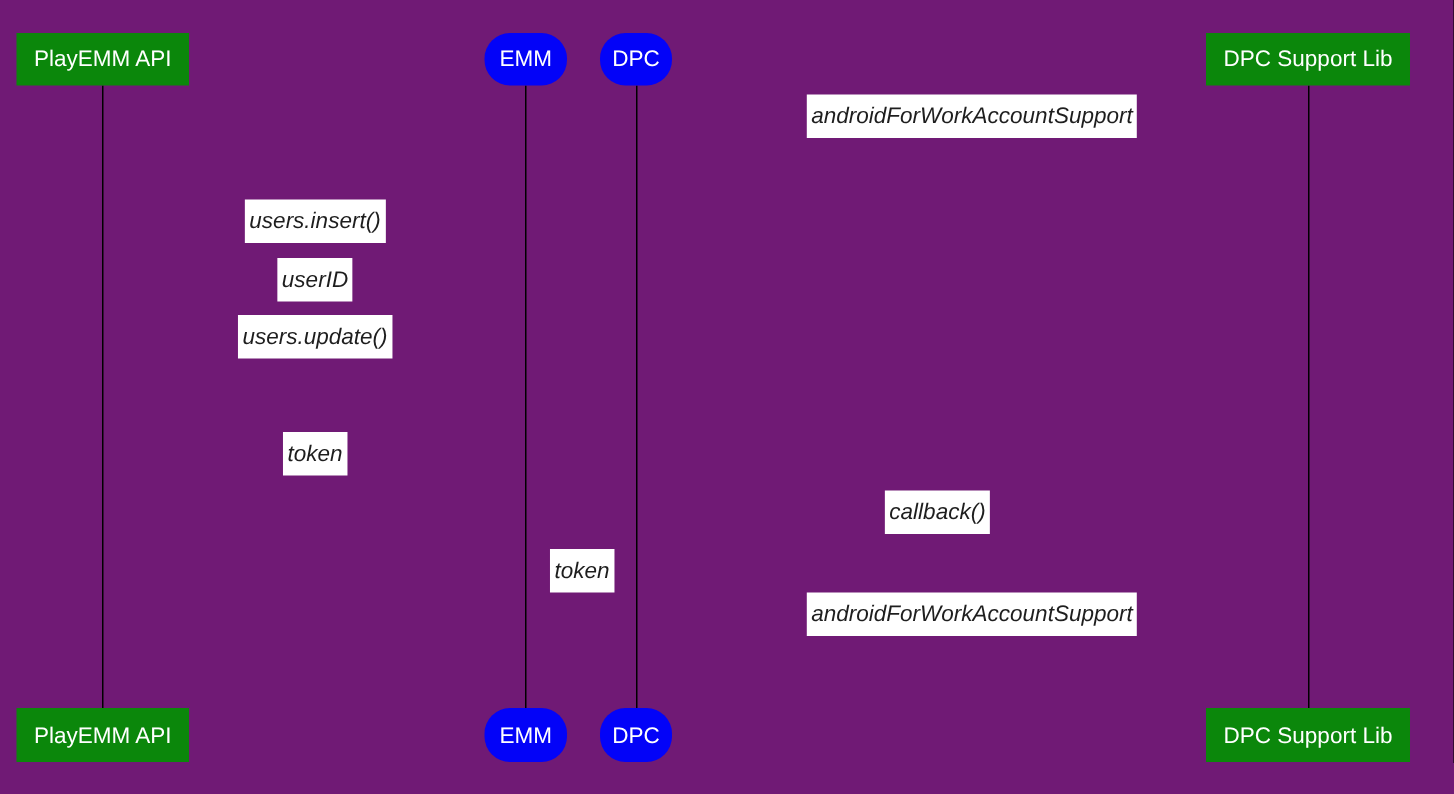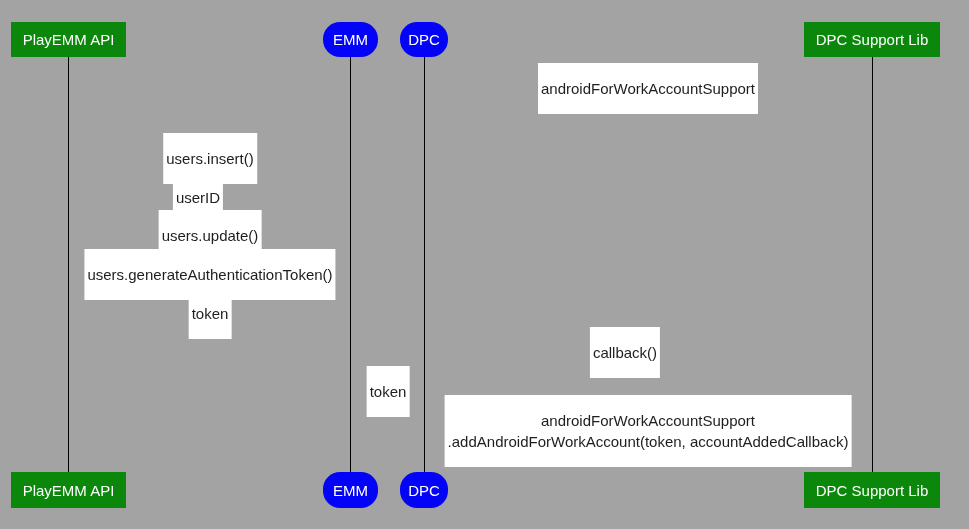--- a/index.html
+++ b/index.html
@@ -4,21 +4,21 @@
 <style>
   html, body {
     margin: 0;
     padding: 0;
     background: #000000;
   }
   .canvas {
     position: relative;
     width: 969px;
     height: 529px;
-    background: #a3a3a3;
+    background: #701a75;
     overflow: hidden;
     font-family: "Liberation Sans", "DejaVu Sans", sans-serif;
   }
   
   .lifeline {
     position: absolute;
     top: 57px;
     bottom: 57px;
     width: 1px;
     background: #000000;
@@ -35,23 +35,24 @@
   }
   .participant.green { background: #0b870b; }
   .participant.blue  { background: #0303f8; border-radius: 17px; }
   .msg {
     position: absolute;
     transform: translateX(-50%);
     background: #ffffff;
     color: #1e1e1e;
     font-size: 15px;
     line-height: 21px;
-    padding: 15px 3px;
+    padding: 4px 3px;
     text-align: center;
     white-space: nowrap;
+    font-style: italic;
   }
 </style>
 </head>
 <body>
 
 <div class="canvas">
 
   <div class="lifeline" style="left:68px"></div>
   <div class="lifeline" style="left:350px"></div>
   <div class="lifeline" style="left:424px"></div>
@@ -71,47 +72,43 @@
   </div>
 
   <div class="msg" style="left:648px;top:63px">
     <div>androidForWorkAccountSupport</div>
   </div>
 
   <div class="msg" style="left:210px;top:133px">
     <div>users.insert()</div>
   </div>
 
-  <div class="msg" style="left:198px;top:172px">
+  <div class="msg" style="left:210px;top:172px">
     <div>userID</div>
   </div>
 
   <div class="msg" style="left:210px;top:210px">
     <div>users.update()</div>
   </div>
 
-  <div class="msg" style="left:210px;top:249px">
-    <div>users.generateAuthenticationToken()</div>
-  </div>
 
   <div class="msg" style="left:210px;top:288px">
     <div>token</div>
   </div>
 
   <div class="msg" style="left:625px;top:327px">
     <div>callback()</div>
   </div>
 
   <div class="msg" style="left:388px;top:366px">
     <div>token</div>
   </div>
 
   <div class="msg" style="left:648px;top:395px">
     <div>androidForWorkAccountSupport</div>
-    <div>.addAndroidForWorkAccount(token, accountAddedCallback)</div>
   </div>
 
   <div class="participant green" style="left:11px;top:472px;width:115px;height:36px">
     <span>PlayEMM API</span>
   </div>
   <div class="participant blue" style="left:323px;top:472px;width:55px;height:36px">
     <span>EMM</span>
   </div>
   <div class="participant blue" style="left:400px;top:472px;width:48px;height:36px">
     <span>DPC</span>

